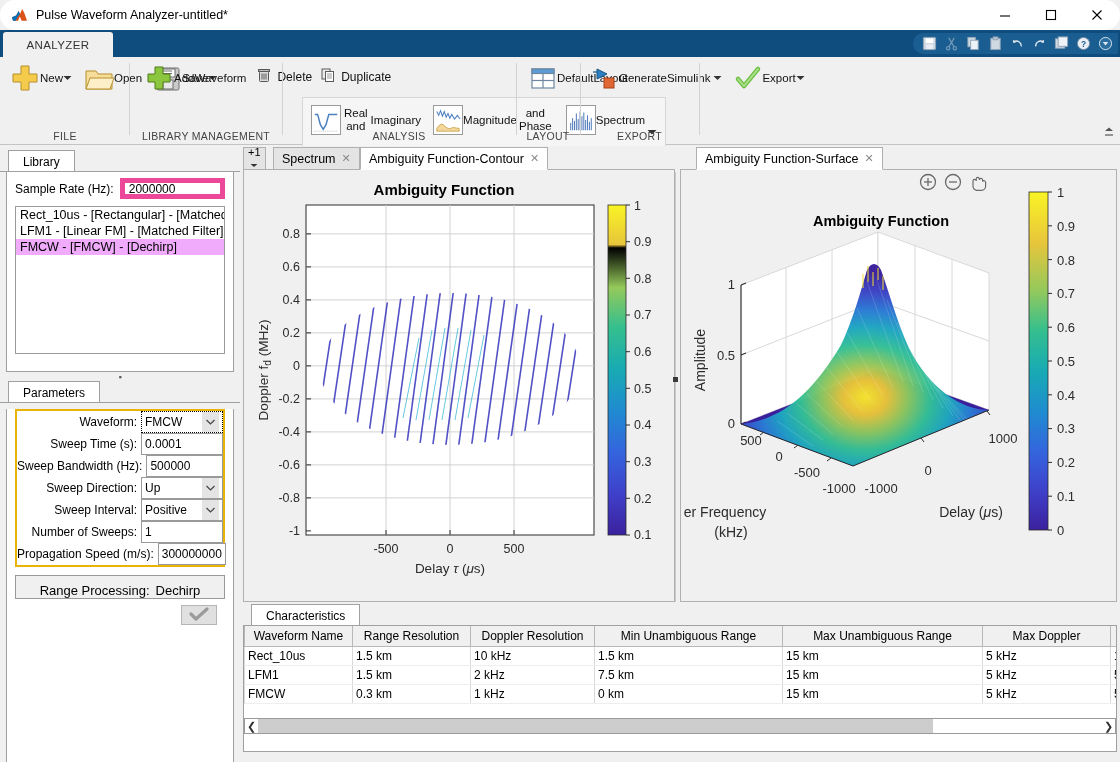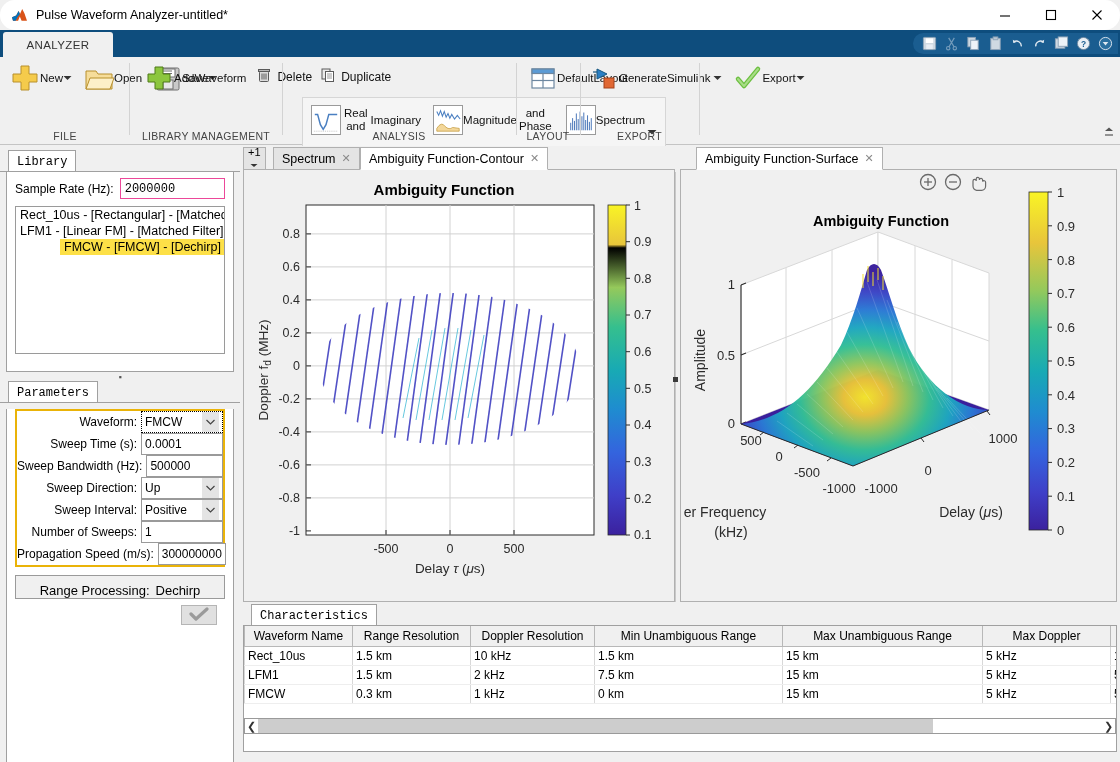--- a/index.html
+++ b/index.html
@@ -69,42 +69,42 @@
     border: 1px solid #d6d6d6; background: #f5f5f5;
     display: flex; align-items: flex-start; padding: 3px 2px 2px;
   }
   .thumb { width: 30px; height: 30px; border: 1px solid #9a9a9a; background: #fff; }
 
   
   #leftpanel { position: absolute; left: 0; top: 146px; width: 240px; height: 616px; background: #f0f0f0; }
 
   .tabhdr { position: relative; height: 22px; }
   .tabhdr .tabshape {
-    position: absolute; left: 8px; top: 0; height: 22px; padding: 0 8px;
+    position: absolute; left: 8px; top: 0; height: 22px; padding: 0 14px;
     background: #fff; border: 1px solid #a0a0a0; border-bottom: none;
-    display: flex; align-items: center; font-size: 12px; color: #000; font-family: Liberation Mono, monospace;
+    display: flex; align-items: center; font-size: 12px; color: #000;
   }
   .tabhdr .tabrest { position: absolute; left: 0; right: 0; bottom: 0; height: 1px; background: #a0a0a0; }
 
   .panelbody { border: 1px solid #a0a0a0; background: #fff; }
 
   .fieldrow { display: flex; align-items: center; padding: 6px 8px 3px; }
   .fieldrow .flabel { font-size: 12px; color: #000; white-space: nowrap; }
   .txtinput {
-    border: 1px solid #ec4899; background: #fff; height: 21px;
+    border: 5px solid #ec4899; background: #fff; height: 21px;
     padding: 0 4px; font-size: 12px; display: flex; align-items: center;
-    font-family: Liberation Mono, monospace;
+    font-family: Liberation Sans, sans-serif;
   }
 
   #libList {
     margin: 4px 8px 8px; border: 1px solid #9a9a9a; background: #fff;
     height: 148px; overflow: hidden;
   }
   #libList .li { font-size: 12.5px; padding: 1px 4px; white-space: nowrap; overflow: hidden; }
-  #libList .li.sel { background: #fde047; margin-left: 44px; }
+  #libList .li.sel { background: #f0abfc; }
 
   .gripdot { text-align: center; font-size: 9px; color: #555; line-height: 6px; height: 7px; }
 
   #paramGrid { margin: 6px 8px 0; border: 2px solid #eab308; }
   .prow { display: flex; align-items: center; height: 22px; }
   .prow .plabel { flex: 1; text-align: right; font-size: 12px; padding-right: 4px; white-space: nowrap; }
   .pctl { width: 82px; height: 22px; border: 1px solid #9a9a9a; background: #fff;
           display: flex; align-items: center; padding: 0 3px; font-size: 12px; }
   .pctl.sel { border: 1px dotted #000; }
   .pctl.combo { background: #fff; }

